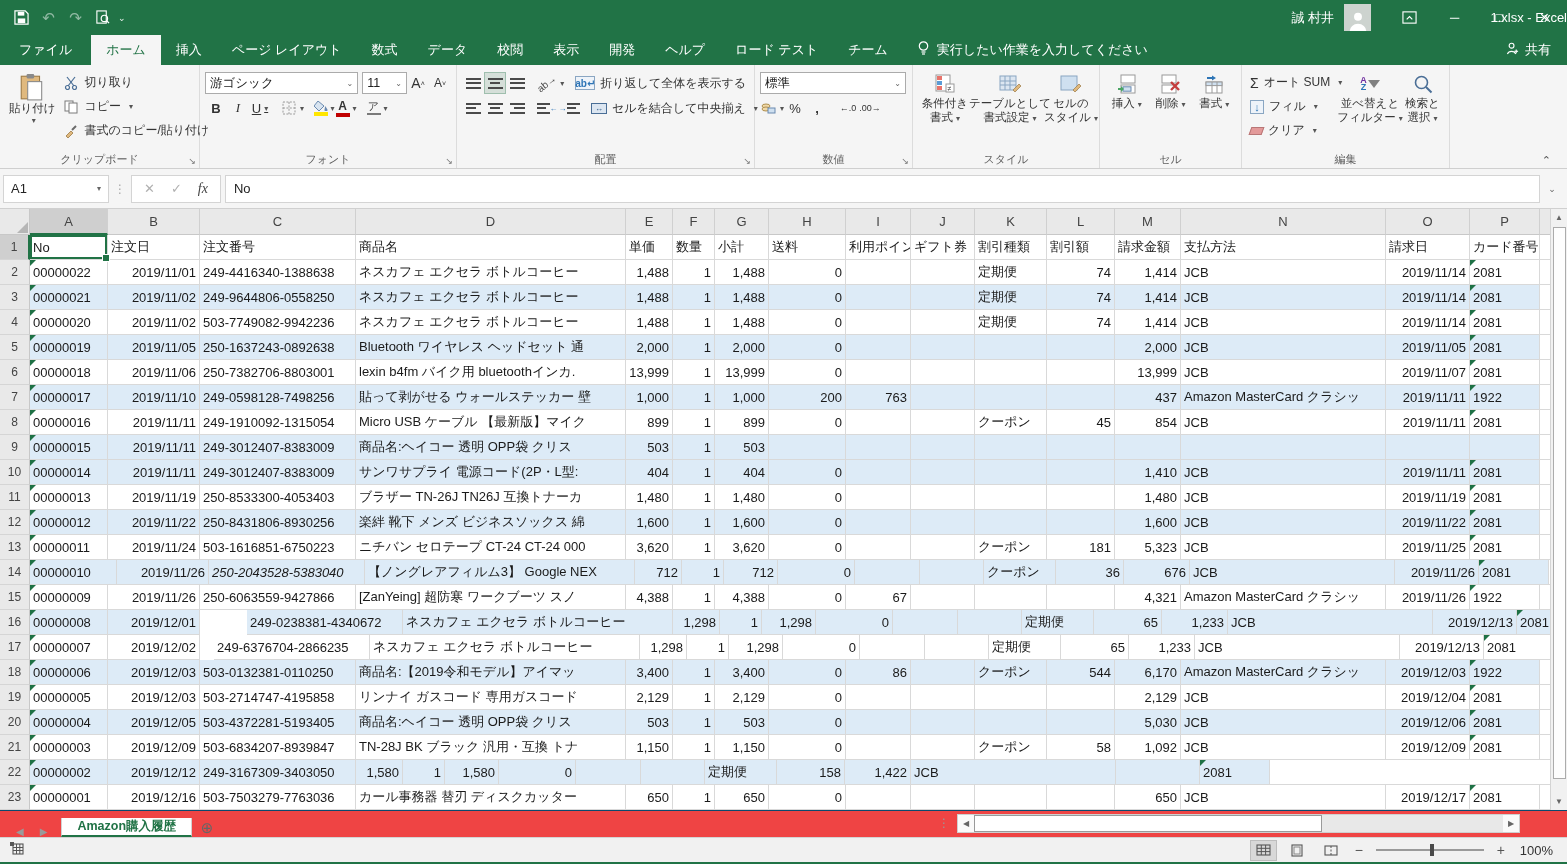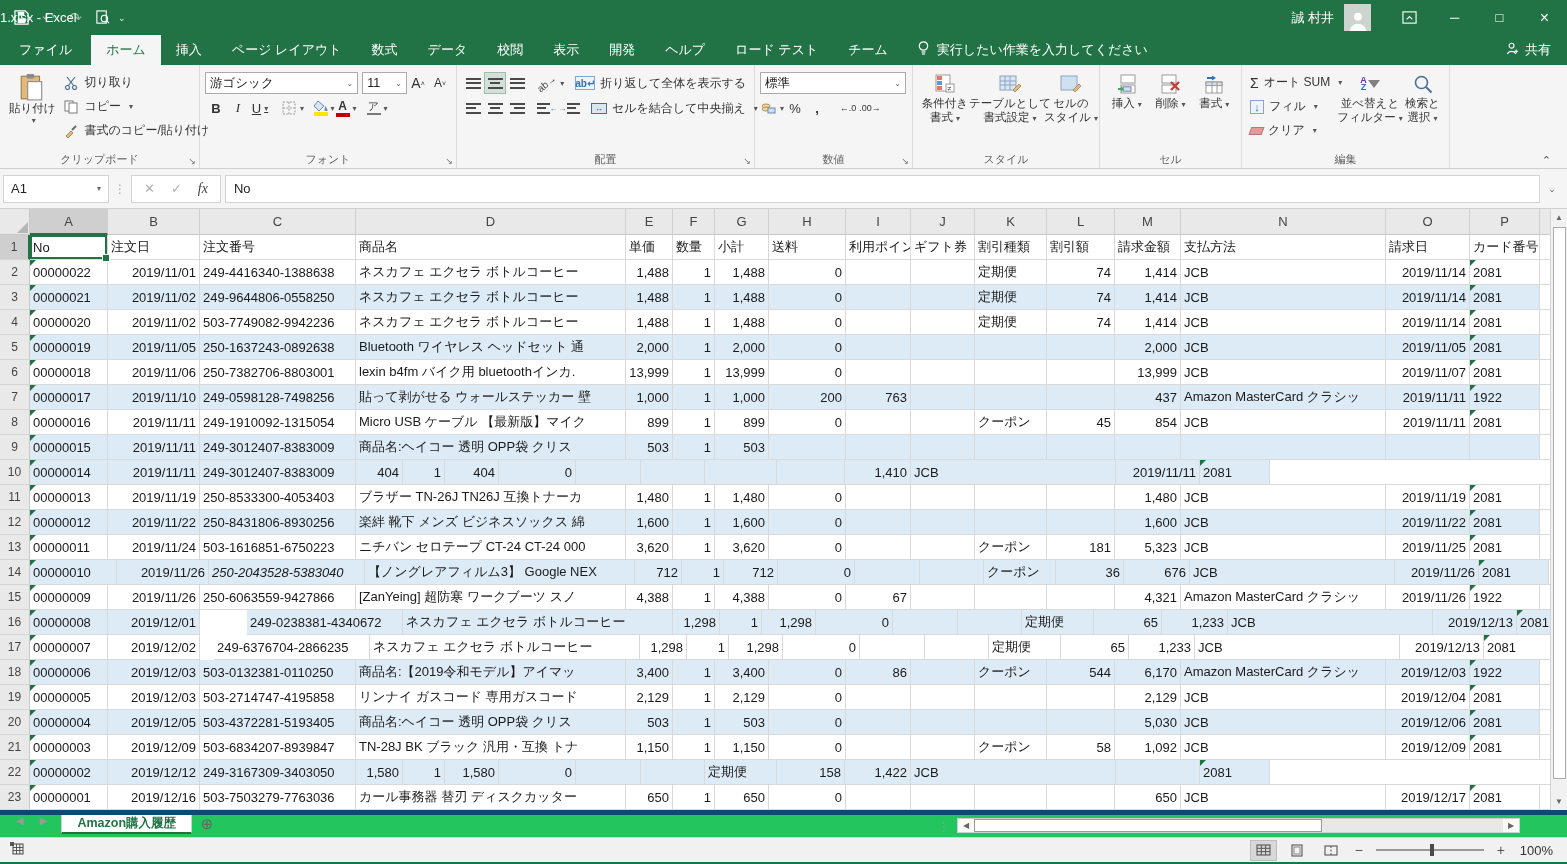--- a/index.html
+++ b/index.html
@@ -6,21 +6,21 @@
 html,body{width:1567px;height:864px;overflow:hidden;}
 body{font-family:"Liberation Sans","DejaVu Sans",sans-serif;font-size:13px;color:#222;background:#fff;}
 .app{width:1567px;height:864px;position:relative;overflow:hidden;background:#fff;}
 
 
 .titlebar{height:35px;background:#217346;display:flex;align-items:center;color:#fff;position:relative;}
 .qat{display:flex;align-items:center;padding-left:8px;z-index:2;}
 .qbtn{width:27px;height:27px;display:flex;align-items:center;justify-content:center;font-size:15px;color:#fff;}
 .dim{opacity:.5;}
 .qsep{font-size:9px;opacity:.9;margin-left:2px;}
-.apptitle{position:absolute;left:0;right:0;text-align:left;font-size:13px;pointer-events:none;}
+.apptitle{position:absolute;left:0;right:0;text-align:right;font-size:13px;pointer-events:none;}
 .tb-right{margin-left:auto;display:flex;align-items:center;height:100%;z-index:2;}
 .username{font-size:13px;margin-right:10px;}
 .avatar{width:27px;height:27px;background:#cdd3cf;display:flex;align-items:end;justify-content:center;margin-right:16px;overflow:hidden;}
 .winbtn{width:45px;height:100%;display:flex;align-items:center;justify-content:center;font-size:13px;}
 
 
 .tabrow{height:30px;background:#217346;display:flex;align-items:stretch;color:#fff;}
 .tabstrip{display:flex;align-items:stretch;}
 .rtab{padding:0 15px;display:flex;align-items:center;font-size:13px;white-space:nowrap;}
 .rtab.file{padding:0 19px;}
@@ -85,21 +85,21 @@
 .cell.banded{background:#DDEBF7;}
 .cell.flag::before{content:"";position:absolute;left:0;top:0;border-top:6px solid #1E7145;border-right:6px solid transparent;}
 .cell.sel{box-shadow:inset 0 0 0 2px #217346;overflow:visible;z-index:2;}
 .cell.sel::after{content:"";position:absolute;right:-3px;bottom:-3px;width:6px;height:6px;background:#217346;border:1px solid #fff;z-index:3;}
 .rowfill{flex:1 1 auto;border-bottom:1px solid #d9d9d9;background:#fff;}
 .vscroll{position:absolute;top:0;right:0;bottom:0;width:17px;background:#f1f1f1;border-left:1px solid #d4d4d4;display:flex;flex-direction:column;align-items:center;}
 .vbtn{height:17px;width:17px;display:flex;align-items:center;justify-content:center;font-size:8px;color:#666;}
 .vthumb{flex:1;width:13px;background:#fdfdfd;border:1px solid #ababab;margin:1px 0 14px;}
 
 
-.sheetbar{height:27px;background:#22c55e;border-top:5px solid #0c4a6e;display:flex;align-items:flex-start;position:relative;}
+.sheetbar{height:27px;background:#ef4444;border-top:1px solid #0c4a6e;display:flex;align-items:flex-end;position:relative;}
 .snav{display:flex;align-items:center;gap:16px;padding:0 14px 0 16px;color:#9a9a9a;font-size:10px;}
 .stab{display:flex;align-items:center;padding:0 15px;background:#fff;border-left:1px solid #d2d2d2;border-right:1px solid #d2d2d2;border-bottom:2px solid #217346;color:#217346;font-weight:700;font-size:12.5px;white-space:nowrap;}
 .addsheet{width:30px;display:flex;align-items:center;justify-content:center;color:#666;font-size:15px;}
 .hdots{position:absolute;left:938px;top:5px;color:#999;font-size:12px;letter-spacing:-2px;}
 .hscroll{position:absolute;left:957px;right:47px;top:3px;bottom:4px;display:flex;align-items:stretch;border:1px solid #cfcfcf;background:#fafafa;}
 .hbtn{width:16px;display:flex;align-items:center;justify-content:center;font-size:8px;color:#666;}
 .hthumb{width:62%;background:#fff;border:1px solid #9a9a9a;}
 .hrest{flex:1;background:#e8e8e8;}
 
 
@@ -785,20 +785,21 @@
           <div class="cell banded" style="width: 205px;"></div>
           <div class="cell r banded" style="width: 84px;"></div>
           <div class="cell banded" style="width: 70px;"></div>
           <div class="rowfill"></div>
         </div>
         <div class="row">
           <div class="gut">10</div>
           <div class="cell banded flag" style="width: 78px;">00000014</div>
           <div class="cell r banded" style="width: 92px;">2019/11/11</div>
           <div class="cell banded" style="width: 156px;">249-3012407-8383009</div>
+          <div class="cell banded" style="width: 270px;">サンワサプライ 電源コード(2P・L型:</div>
           <div class="cell r banded" style="width: 47px;">404</div>
           <div class="cell r banded" style="width: 42px;">1</div>
           <div class="cell r banded" style="width: 54px;">404</div>
           <div class="cell r banded" style="width: 77px;">0</div>
           <div class="cell r banded" style="width: 65px;"></div>
           <div class="cell banded" style="width: 64px;"></div>
           <div class="cell banded" style="width: 72px;"></div>
           <div class="cell r banded" style="width: 68px;"></div>
           <div class="cell r banded" style="width: 66px;">1,410</div>
           <div class="cell banded" style="width: 205px;">JCB</div>

